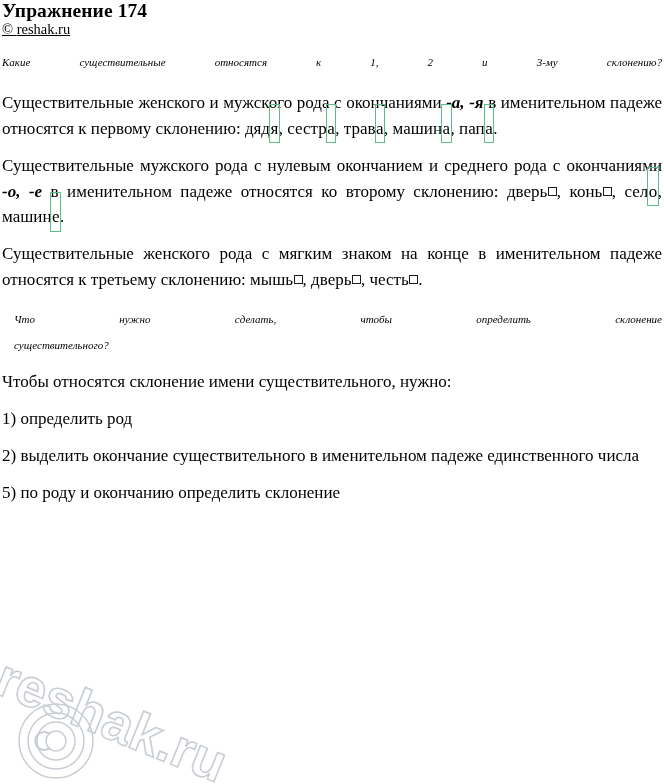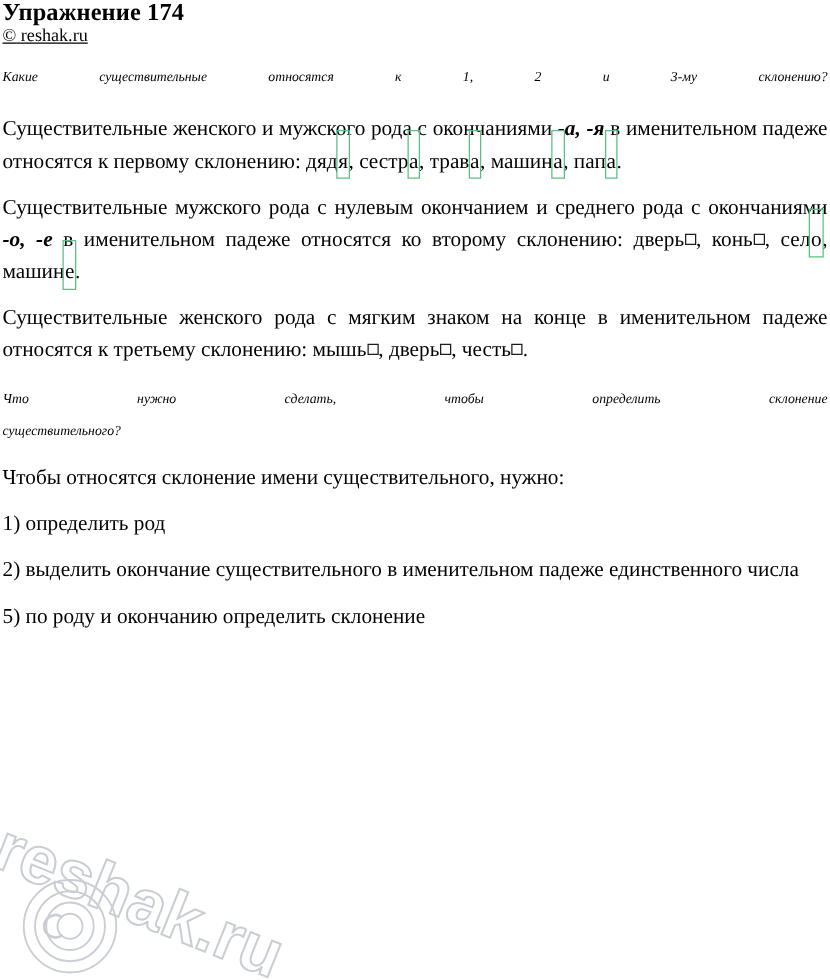--- a/index.html
+++ b/index.html
@@ -68,21 +68,21 @@
     font-size: 17px;
     line-height: 25.8px;
     text-align: justify;
     text-justify: inter-word;
     hyphens: none;
   }
   p.para.q {
     font-style: italic;
     font-size: 11px;
   }
-  p.q-intro { margin-top: 14px; }
+  p.q-intro { margin-top: 14px; margin-left: 12px; }
   p.first-q { margin-top: 12px; margin-bottom: 14px; }
   p.last { margin-bottom: 0; }
   
   .stretch { text-align-last: justify; }
 
   b.morph {
     font-weight: bold;
     font-style: italic;
   }
 

